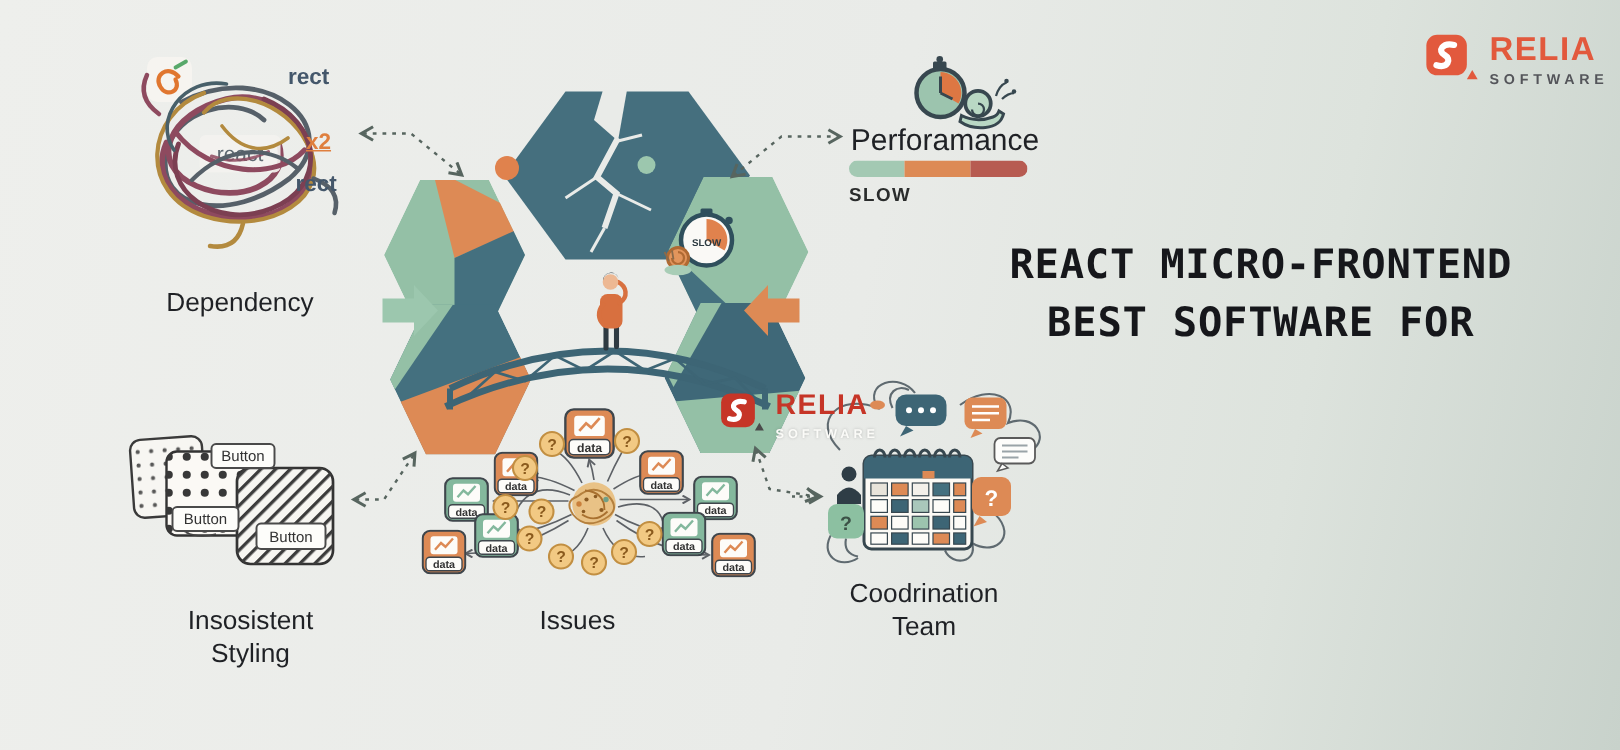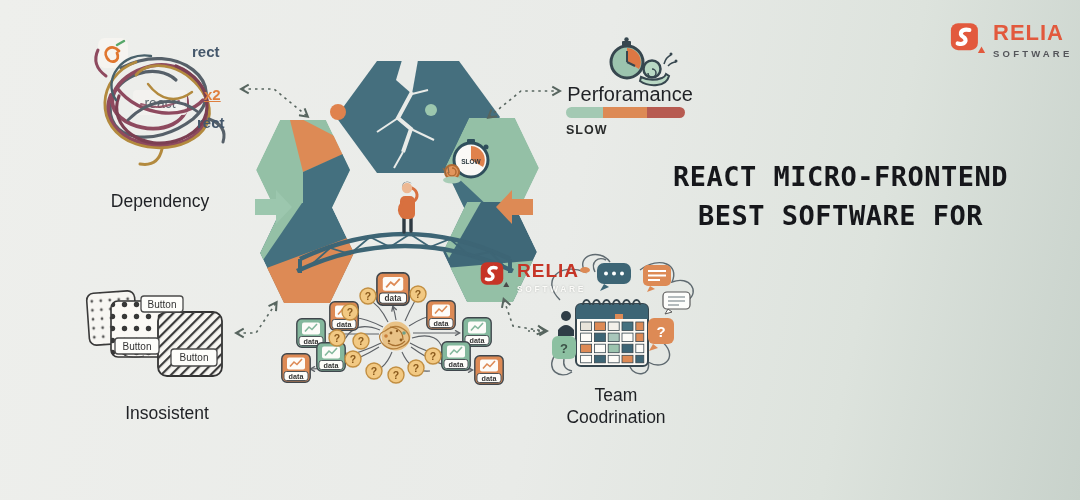--- a/index.html
+++ b/index.html
@@ -362,26 +362,28 @@
 <div class="lbl" style="left:555px;top:83px;width:150px;font-size:20px;">Perforamance</div>
 <div class="bar">
   <span style="width:37px;background:#a3c9b3;"></span>
   <span style="width:44px;background:#dd8a55;"></span>
   <span style="width:38px;background:#b75b51;"></span>
 </div>
 <div class="slow">SLOW</div>
 
 <div class="lbl" style="left:62px;top:402px;width:210px;">
   <div>Insosistent</div>
+  <div>Styling</div>
 </div>
 <div class="lbl" style="left:275px;top:402px;width:220px;">
+  <div>Issues</div>
 </div>
 <div class="lbl" style="left:540px;top:384px;width:152px;">
+  <div>Coodrination</div>
   <div>Team</div>
-  <div>Coodrination</div>
 </div>
 
 <div class="title">
   <div>REACT MICRO-FRONTEND</div>
   <div>BEST SOFTWARE FOR</div>
 </div>
 
 <div class="logo top">
   <svg class="mark" width="36" height="33" viewBox="0 0 40 36" style="color:#e2593d;">
     <rect x="1" y="1" width="30" height="30" rx="8" fill="currentColor"></rect>

